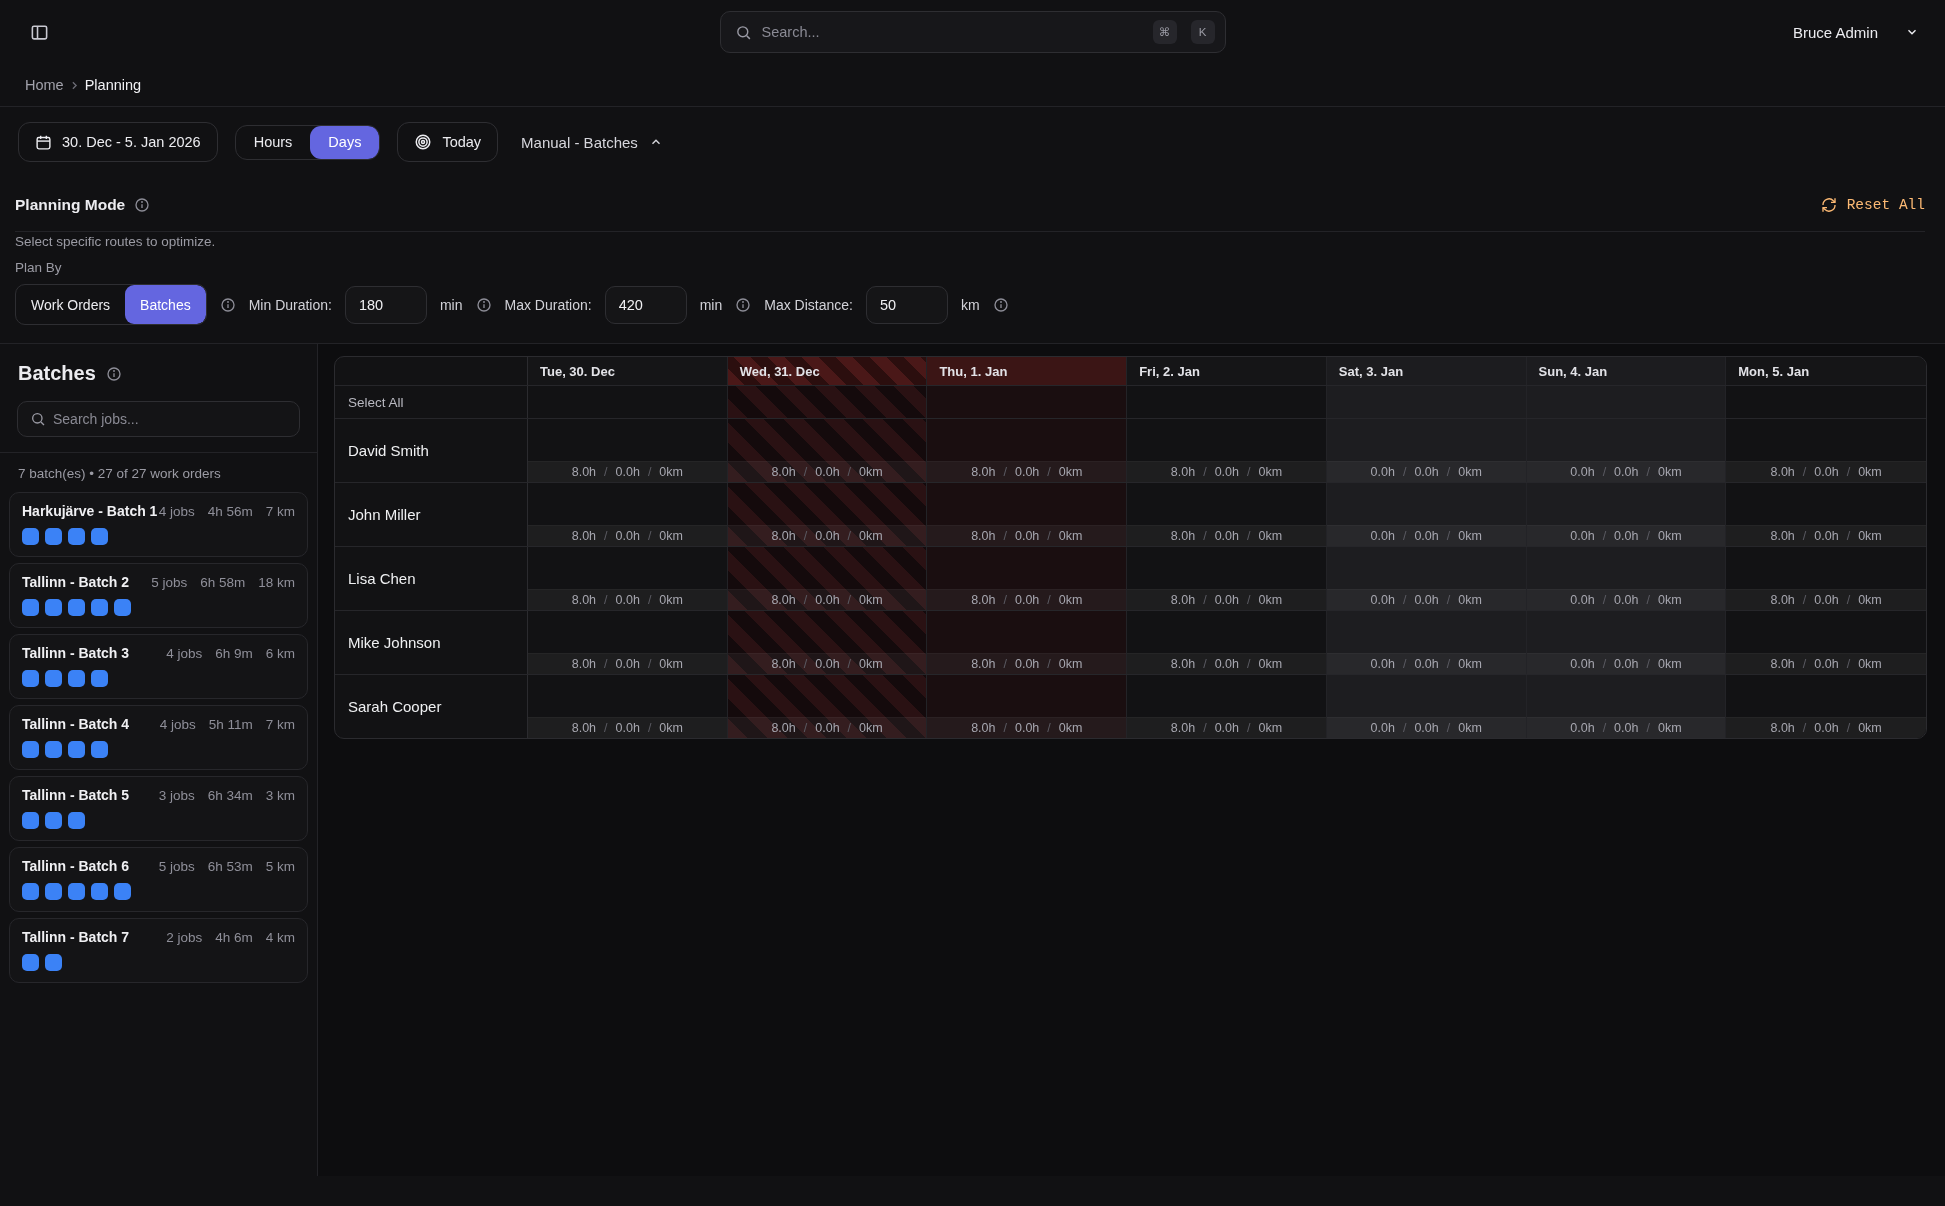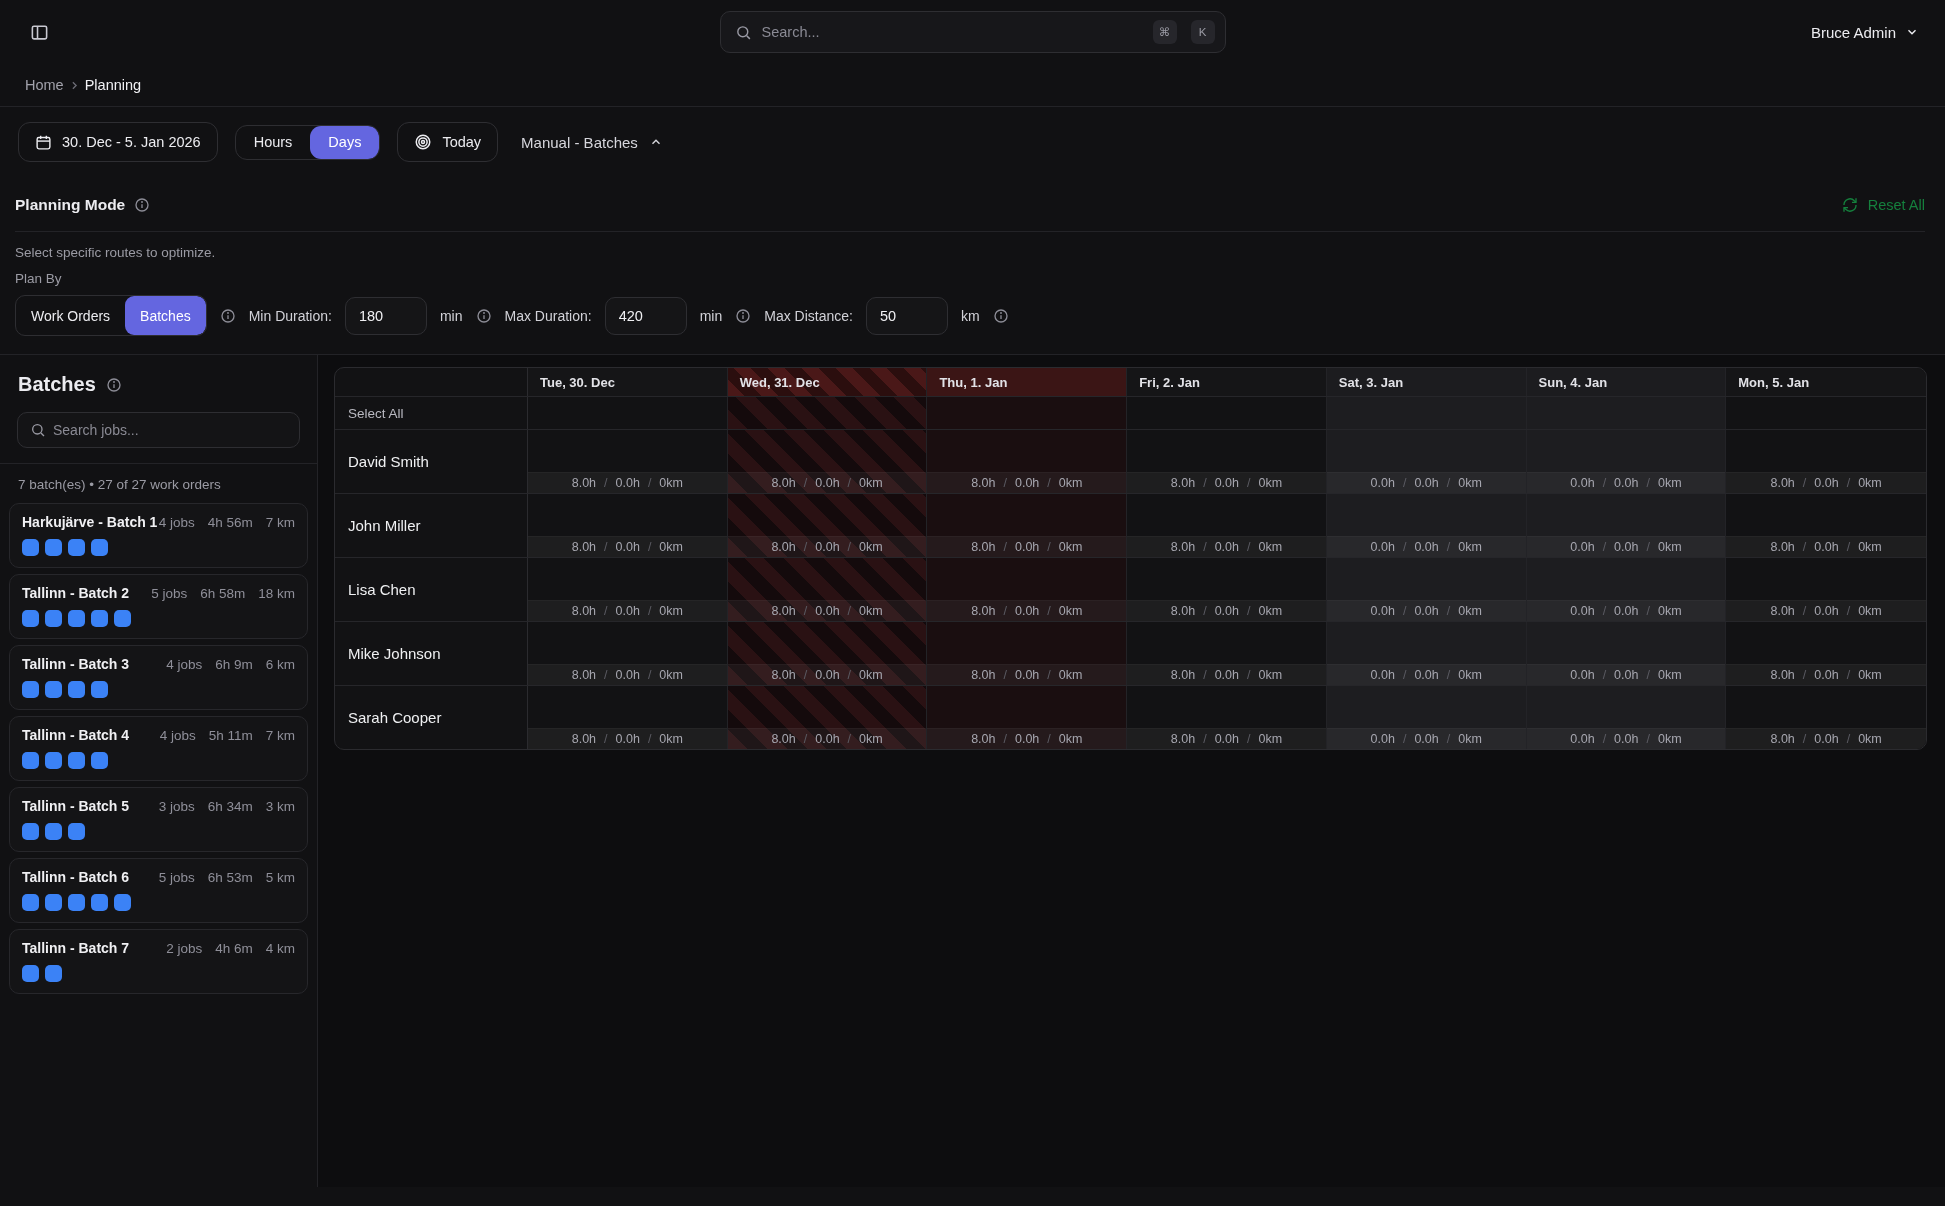--- a/index.html
+++ b/index.html
@@ -23,21 +23,21 @@
   }
   .searchbox input {
     flex:1; background:transparent; border:none; outline:none; color:#ececf0;
     font-size:14.5px; font-family:inherit;
   }
   .searchbox input::placeholder { color:#8a8a94; }
   .kbd {
     width:24px; height:24px; border-radius:6px; background:#26262b; color:#9a9aa4;
     font-size:11.5px; display:flex; align-items:center; justify-content:center; margin-left:4px;
   }
-  .usermenu { margin-left:auto; display:flex; align-items:center; gap:9px; background:none; border:none; color:#ececf0; font-size:15px; font-family:inherit; cursor:pointer; }
+  .usermenu { margin-left:auto; display:flex; align-items:center; gap:27px; background:none; border:none; color:#ececf0; font-size:15px; font-family:inherit; cursor:pointer; }
 
   
   .breadcrumb { height:43px; display:flex; align-items:center; gap:4px; padding:0 25px; border-bottom:1px solid #232327; font-size:14.5px; }
   .crumb-home { color:#a2a2ab; background:none; border:none; font:inherit; cursor:pointer; }
   .crumb-sep { color:#6d6d76; }
   .crumb-current { color:#f1f1f4; }
 
   
   .toolbar { display:flex; align-items:center; gap:17px; padding:15px 18px 14px 18px; }
   .pill {
@@ -47,28 +47,28 @@
   }
   .seg { display:flex; align-items:center; border:1px solid #2e2e32; border-radius:12px; height:35px; overflow:hidden; }
   .seg button { height:100%; padding:0 18px; background:transparent; border:none; color:#ececf0; font-size:14.5px; font-family:inherit; cursor:pointer; }
   .seg button.active { background:#6466e0; color:#ffffff; border-radius:11px; }
   .mode-select { display:flex; align-items:center; gap:11px; margin-left:6px; background:none; border:none; color:#d6d6dc; font-size:15px; font-family:inherit; cursor:pointer; }
 
   
   .planning { padding:20px 20px 18px 15px; }
   .plan-head { display:flex; align-items:center; }
   .plan-title { font-size:15.5px; font-weight:700; display:flex; align-items:center; gap:9px; }
-  .reset-btn { margin-left:auto; display:flex; align-items:flex-start; gap:10px; background:none; border:none; color:#15803d; font-size:14.5px; font-family:Liberation Sans, sans-serif; cursor:pointer; }
+  .reset-btn { margin-left:auto; display:flex; align-items:flex-start; gap:10px; background:none; border:none; color:#fdba74; font-size:14.5px; font-family:Liberation Mono, monospace; cursor:pointer; }
   .radio-row { display:flex; align-items:center; gap:26px; margin-top:19px; }
   .radio { display:flex; align-items:center; gap:9px; background:none; border:none; color:#ececf0; font-size:14.5px; font-weight:600; font-family:inherit; cursor:pointer; }
   .radio .dot { width:17px; height:17px; border-radius:50%; border:2px solid #9a9aa3; display:flex; align-items:center; justify-content:center; }
   .radio.selected .dot { border-color:#7678ee; }
   .radio.selected .dot::after { content:""; width:9px; height:9px; border-radius:50%; background:#7678ee; }
   .plan-divider { border-top:1px solid #232327; margin:17px 0 0 0; }
-  .hint { color:#9b9ba4; font-size:13.5px; margin-top:13px; }
+  .hint { color:#9b9ba4; font-size:13.5px; margin-top:2px; }
   .planby-label { color:#9b9ba4; font-size:13.5px; margin-top:11px; }
   .controls { display:flex; align-items:center; gap:13px; margin-top:9px; }
   .seg.small { height:41px; border-radius:10px; }
   .seg.small button { font-size:14px; padding:0 15px; }
   .seg.small button.active { border-radius:9px; }
   .ctl-label { color:#d2d2d8; font-size:14px; }
   .ctl-input { width:82px; height:38px; border:1px solid #2e2e32; border-radius:10px; background:#151517; color:#f0f0f3; font-size:14.5px; font-family:inherit; padding:0 13px; outline:none; }
   .unit { color:#d2d2d8; font-size:14px; }
   .info-icon { color:#8d8d97; flex:none; }
 

